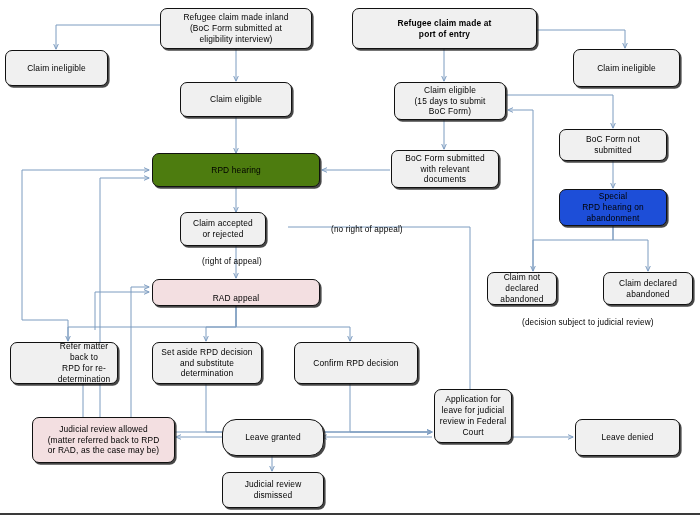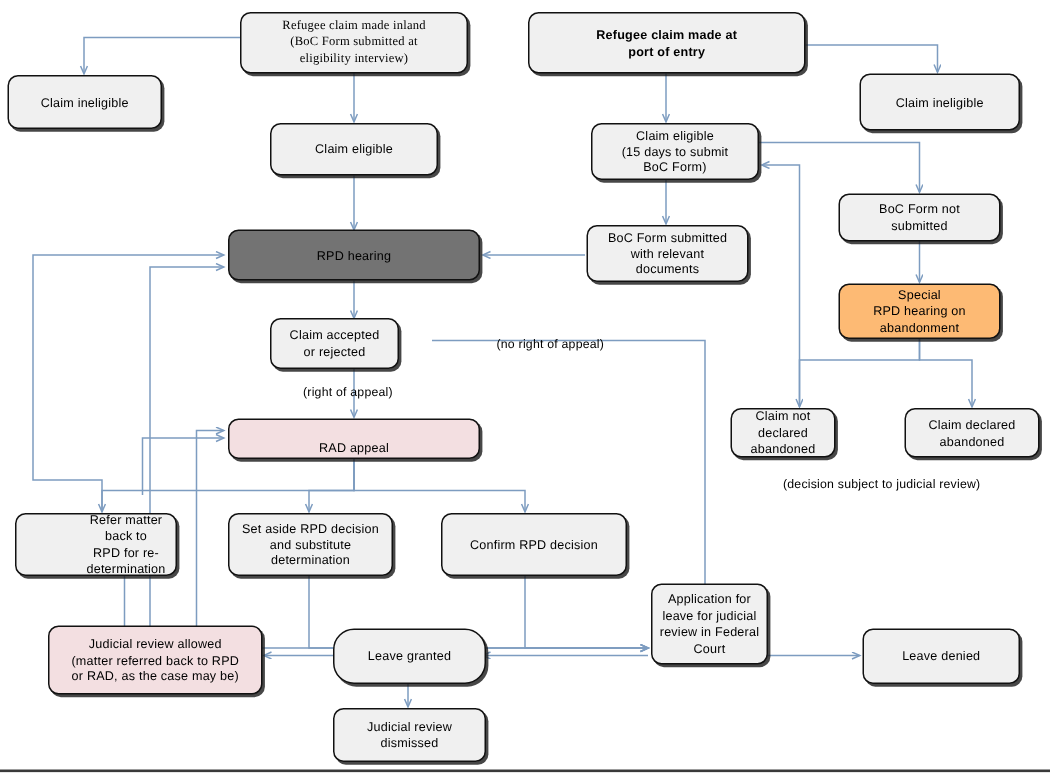--- a/index.html
+++ b/index.html
@@ -127,21 +127,21 @@
 
       <path d="M272,456 L272,471"></path>
 
       <path d="M100,418 L100,178 L149,178"></path>
 
       <path d="M131,418 L131,287 L149,287"></path>
     </g>
   </svg>
 
   <div class="node" style="left:160px; top:8px; width:152px; height:41px;">
-    <span style="white-space:pre-line;font-family:Liberation Serif, serif;">Refugee claim made inland
+    <span style="white-space:pre-line;">Refugee claim made inland
 (BoC Form submitted at
 eligibility interview)</span>
   </div>
 
   <div class="node" style="left:352px; top:8px; width:185px; height:41px;font-weight:bold;">
     <span style="white-space:pre-line;">Refugee claim made at
 port of entry</span>
   </div>
 
   <div class="node" style="left:5px; top:50px; width:103px; height:36px;">
@@ -160,31 +160,31 @@
     <span style="white-space:pre-line;">Claim eligible
 (15 days to submit
 BoC Form)</span>
   </div>
 
   <div class="node" style="left:559px; top:129px; width:108px; height:32px;">
     <span style="white-space:pre-line;">BoC Form not
 submitted</span>
   </div>
 
-  <div class="node pink" style="left: 152px; top: 153px; width: 168px; height: 34px; background: #737373;">
+  <div class="node pink" style="left: 152px; top: 153px; width: 168px; height: 34px; background: #4d7c0f;">
     <span style="white-space:pre-line;">RPD hearing</span>
   </div>
 
   <div class="node" style="left:391px; top:150px; width:108px; height:38px;">
     <span style="white-space:pre-line;">BoC Form submitted
 with relevant
 documents</span>
   </div>
 
-  <div class="node pink" style="left: 559px; top: 189px; width: 108px; height: 37px; background: #fdba74;">
+  <div class="node pink" style="left: 559px; top: 189px; width: 108px; height: 37px; background: #1d4ed8;">
     <span style="white-space:pre-line;">Special
 RPD hearing on
 abandonment</span>
   </div>
 
   <div class="node" style="left:180px; top:212px; width:86px; height:34px;">
     <span style="white-space:pre-line;">Claim accepted
 or rejected</span>
   </div>
 

